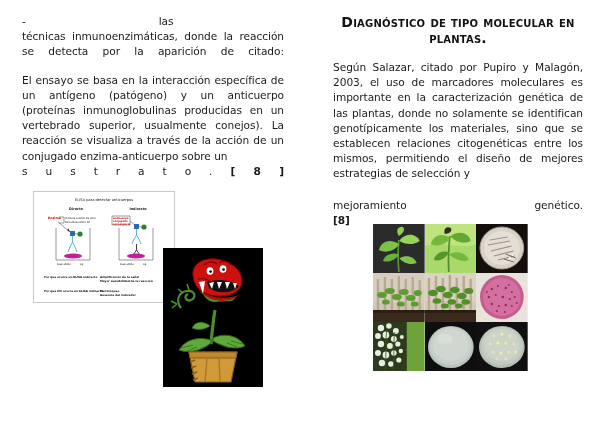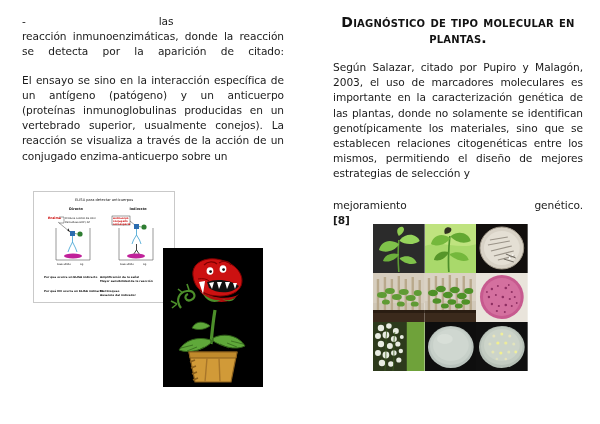--- a/index.html
+++ b/index.html
@@ -112,28 +112,32 @@
 
 <div class="page">
 
   <div class="col-left">
 
     <p class="para force-just">
       <span>-</span>
       <span style="display:inline-block;width:96px"></span>
       <span>las</span>
       <span style="display:inline-block;width:92px"></span>
-      <span>reacción</span>
+      <span>técnicas</span>
       <span>inmunoenzimáticas, donde la reacción se detecta por la aparición de citado:</span>
     </p>
 
     <p class="para tight">
-      <span>El ensayo se sino en la interacción específica de un antígeno (patógeno) y un anticuerpo (proteínas inmunoglobulinas producidas en un vertebrado superior, usualmente conejos). La reacción se visualiza a través de la acción de un conjugado enzima-anticuerpo sobre un</span>
+      <span>El ensayo se basa en la interacción específica de un antígeno (patógeno) y un anticuerpo (proteínas inmunoglobulinas producidas en un vertebrado superior, usualmente conejos). La reacción se visualiza a través de la acción de un conjugado enzima-anticuerpo sobre un</span>
     </p>
 
+    <p class="para force-just tight" style="margin-top:0">
+      <span>s u s t r a t o .</span>
+      <span class="ref-bold">[ 8 ]</span>
+    </p>
   </div>
 
   <div class="col-right">
     <h2 class="heading">Diagnóstico de tipo molecular en plantas.</h2>
 
     <p class="para tight">
       <span>Según Salazar, citado por Pupiro y Malagón, 2003, el uso de marcadores moleculares es importante en la caracterización genética de las plantas, donde no solamente se identifican genotípicamente los materiales, sino que se establecen relaciones citogenéticas entre los mismos, permitiendo el diseño de mejores estrategias de selección y</span>
     </p>
 
     <p class="para tight" style="margin-top:16px;text-align:justify">

